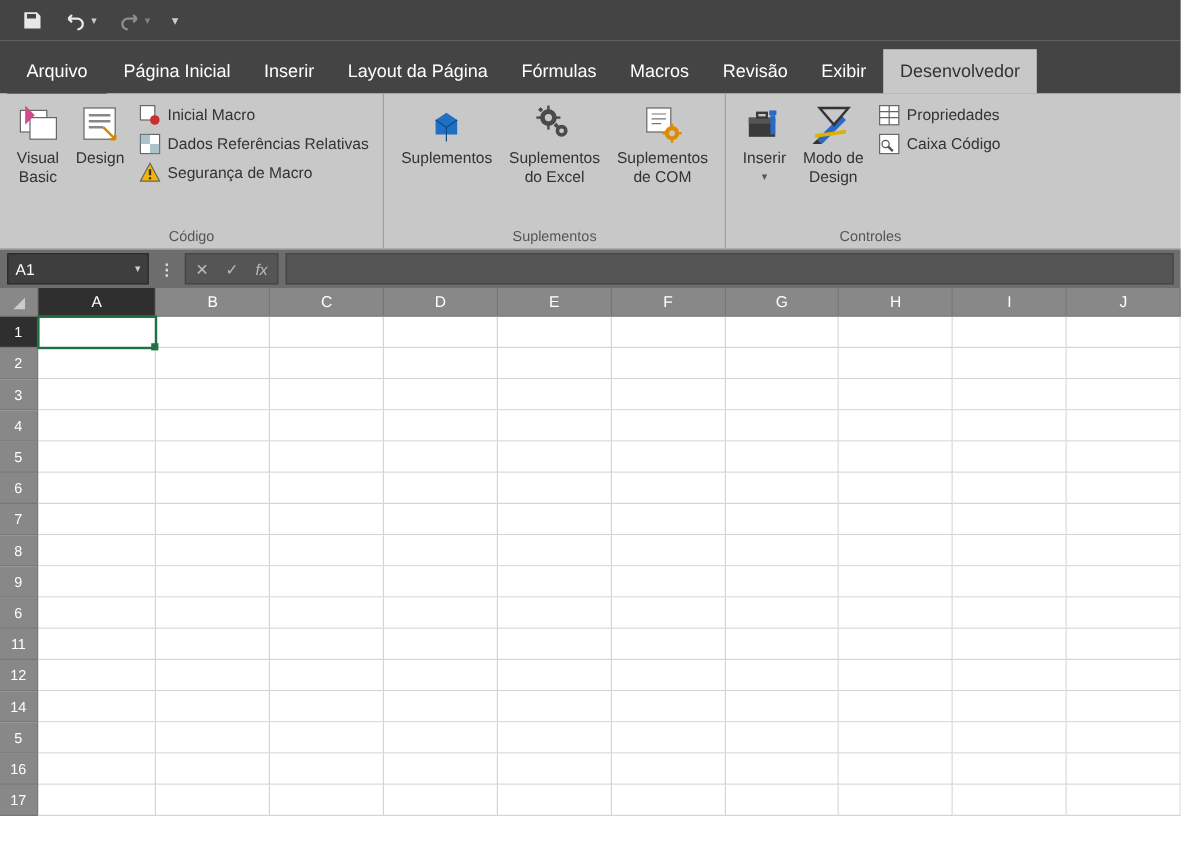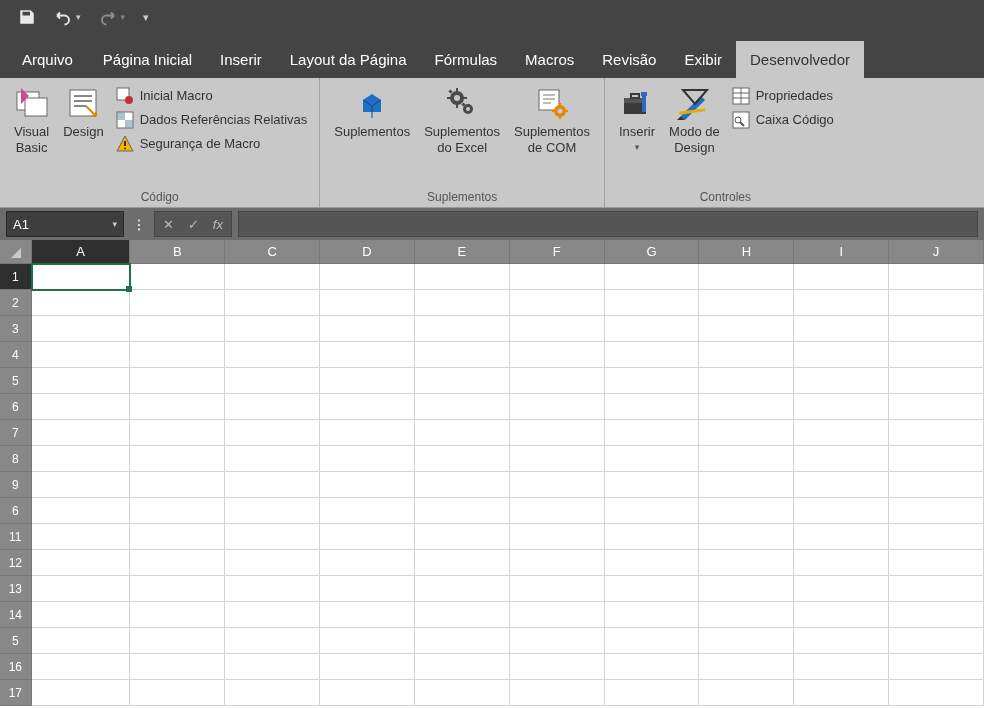--- a/index.html
+++ b/index.html
@@ -590,33 +590,20 @@
         <div class="cell" style="width: 96px;"></div>
         <div class="cell" style="width: 96px;"></div>
         <div class="cell" style="width: 96px;"></div>
         <div class="cell" style="width: 96px;"></div>
         <div class="cell" style="width: 96px;"></div>
         <div class="cell" style="width: 96px;"></div>
         <div class="cell" style="width: 96px;"></div>
         <div class="cell" style="width: 96px;"></div>
       </div>
       <div class="grow">
-        <div class="rowh">13</div>
-        <div class="cell" style="width: 100px;"></div>
-        <div class="cell" style="width: 96px;"></div>
-        <div class="cell" style="width: 96px;"></div>
-        <div class="cell" style="width: 96px;"></div>
-        <div class="cell" style="width: 96px;"></div>
-        <div class="cell" style="width: 96px;"></div>
-        <div class="cell" style="width: 96px;"></div>
-        <div class="cell" style="width: 96px;"></div>
-        <div class="cell" style="width: 96px;"></div>
-        <div class="cell" style="width: 96px;"></div>
-      </div>
-      <div class="grow">
         <div class="rowh">14</div>
         <div class="cell" style="width: 100px;"></div>
         <div class="cell" style="width: 96px;"></div>
         <div class="cell" style="width: 96px;"></div>
         <div class="cell" style="width: 96px;"></div>
         <div class="cell" style="width: 96px;"></div>
         <div class="cell" style="width: 96px;"></div>
         <div class="cell" style="width: 96px;"></div>
         <div class="cell" style="width: 96px;"></div>
         <div class="cell" style="width: 96px;"></div>

